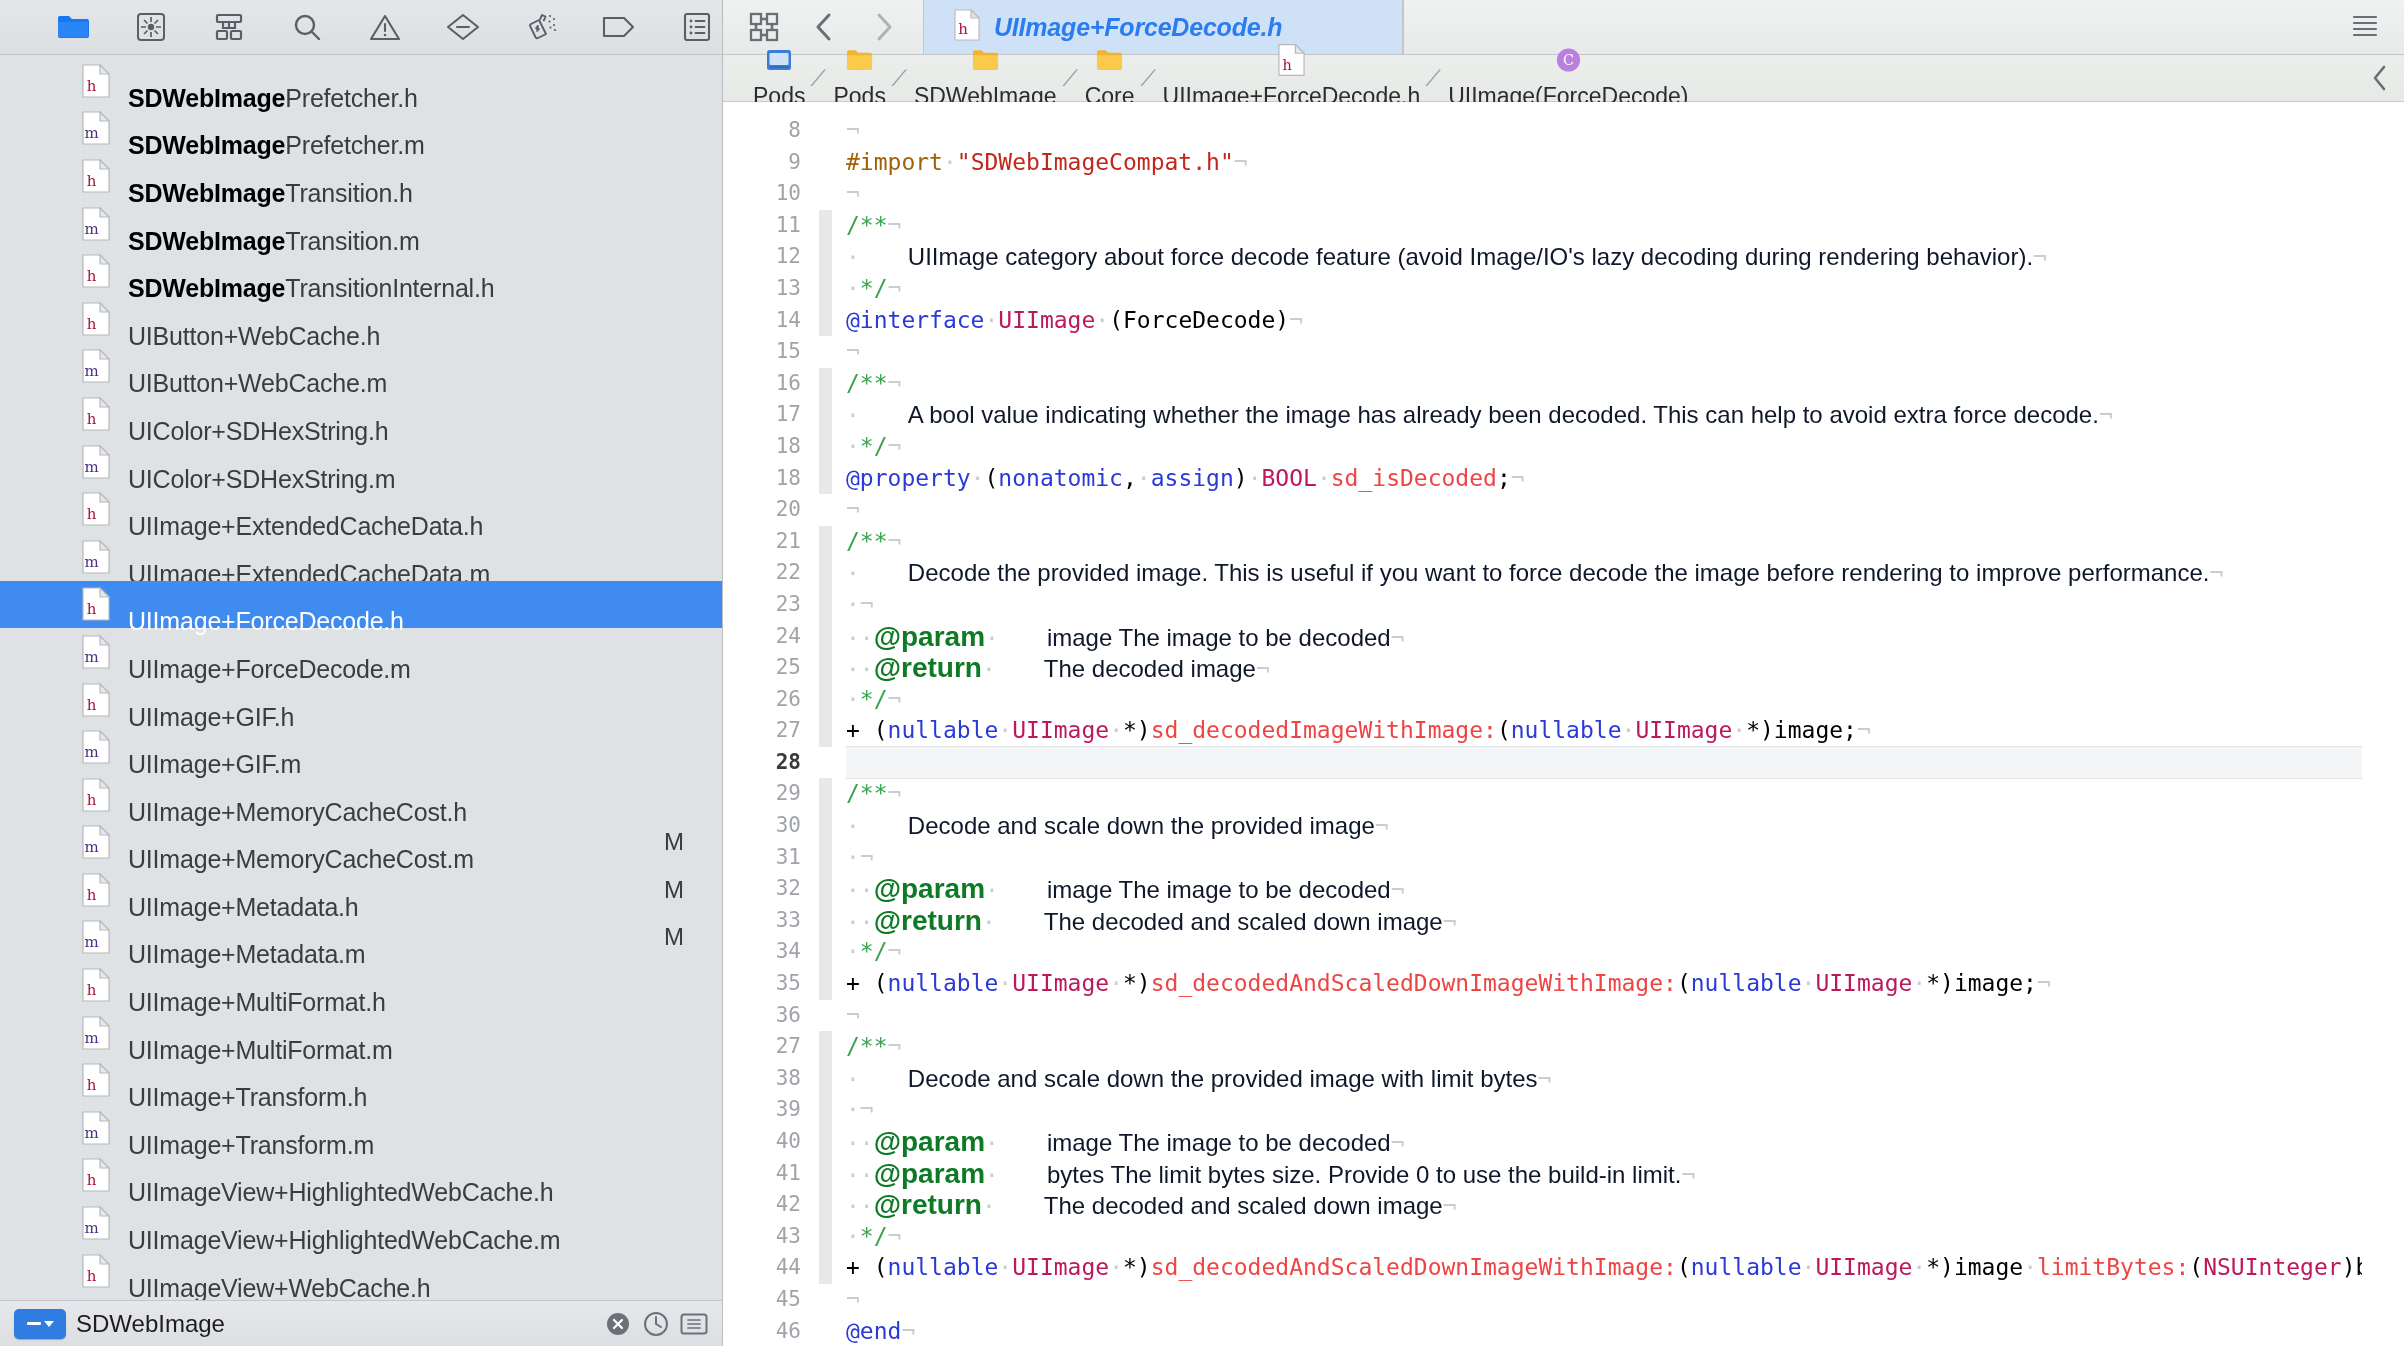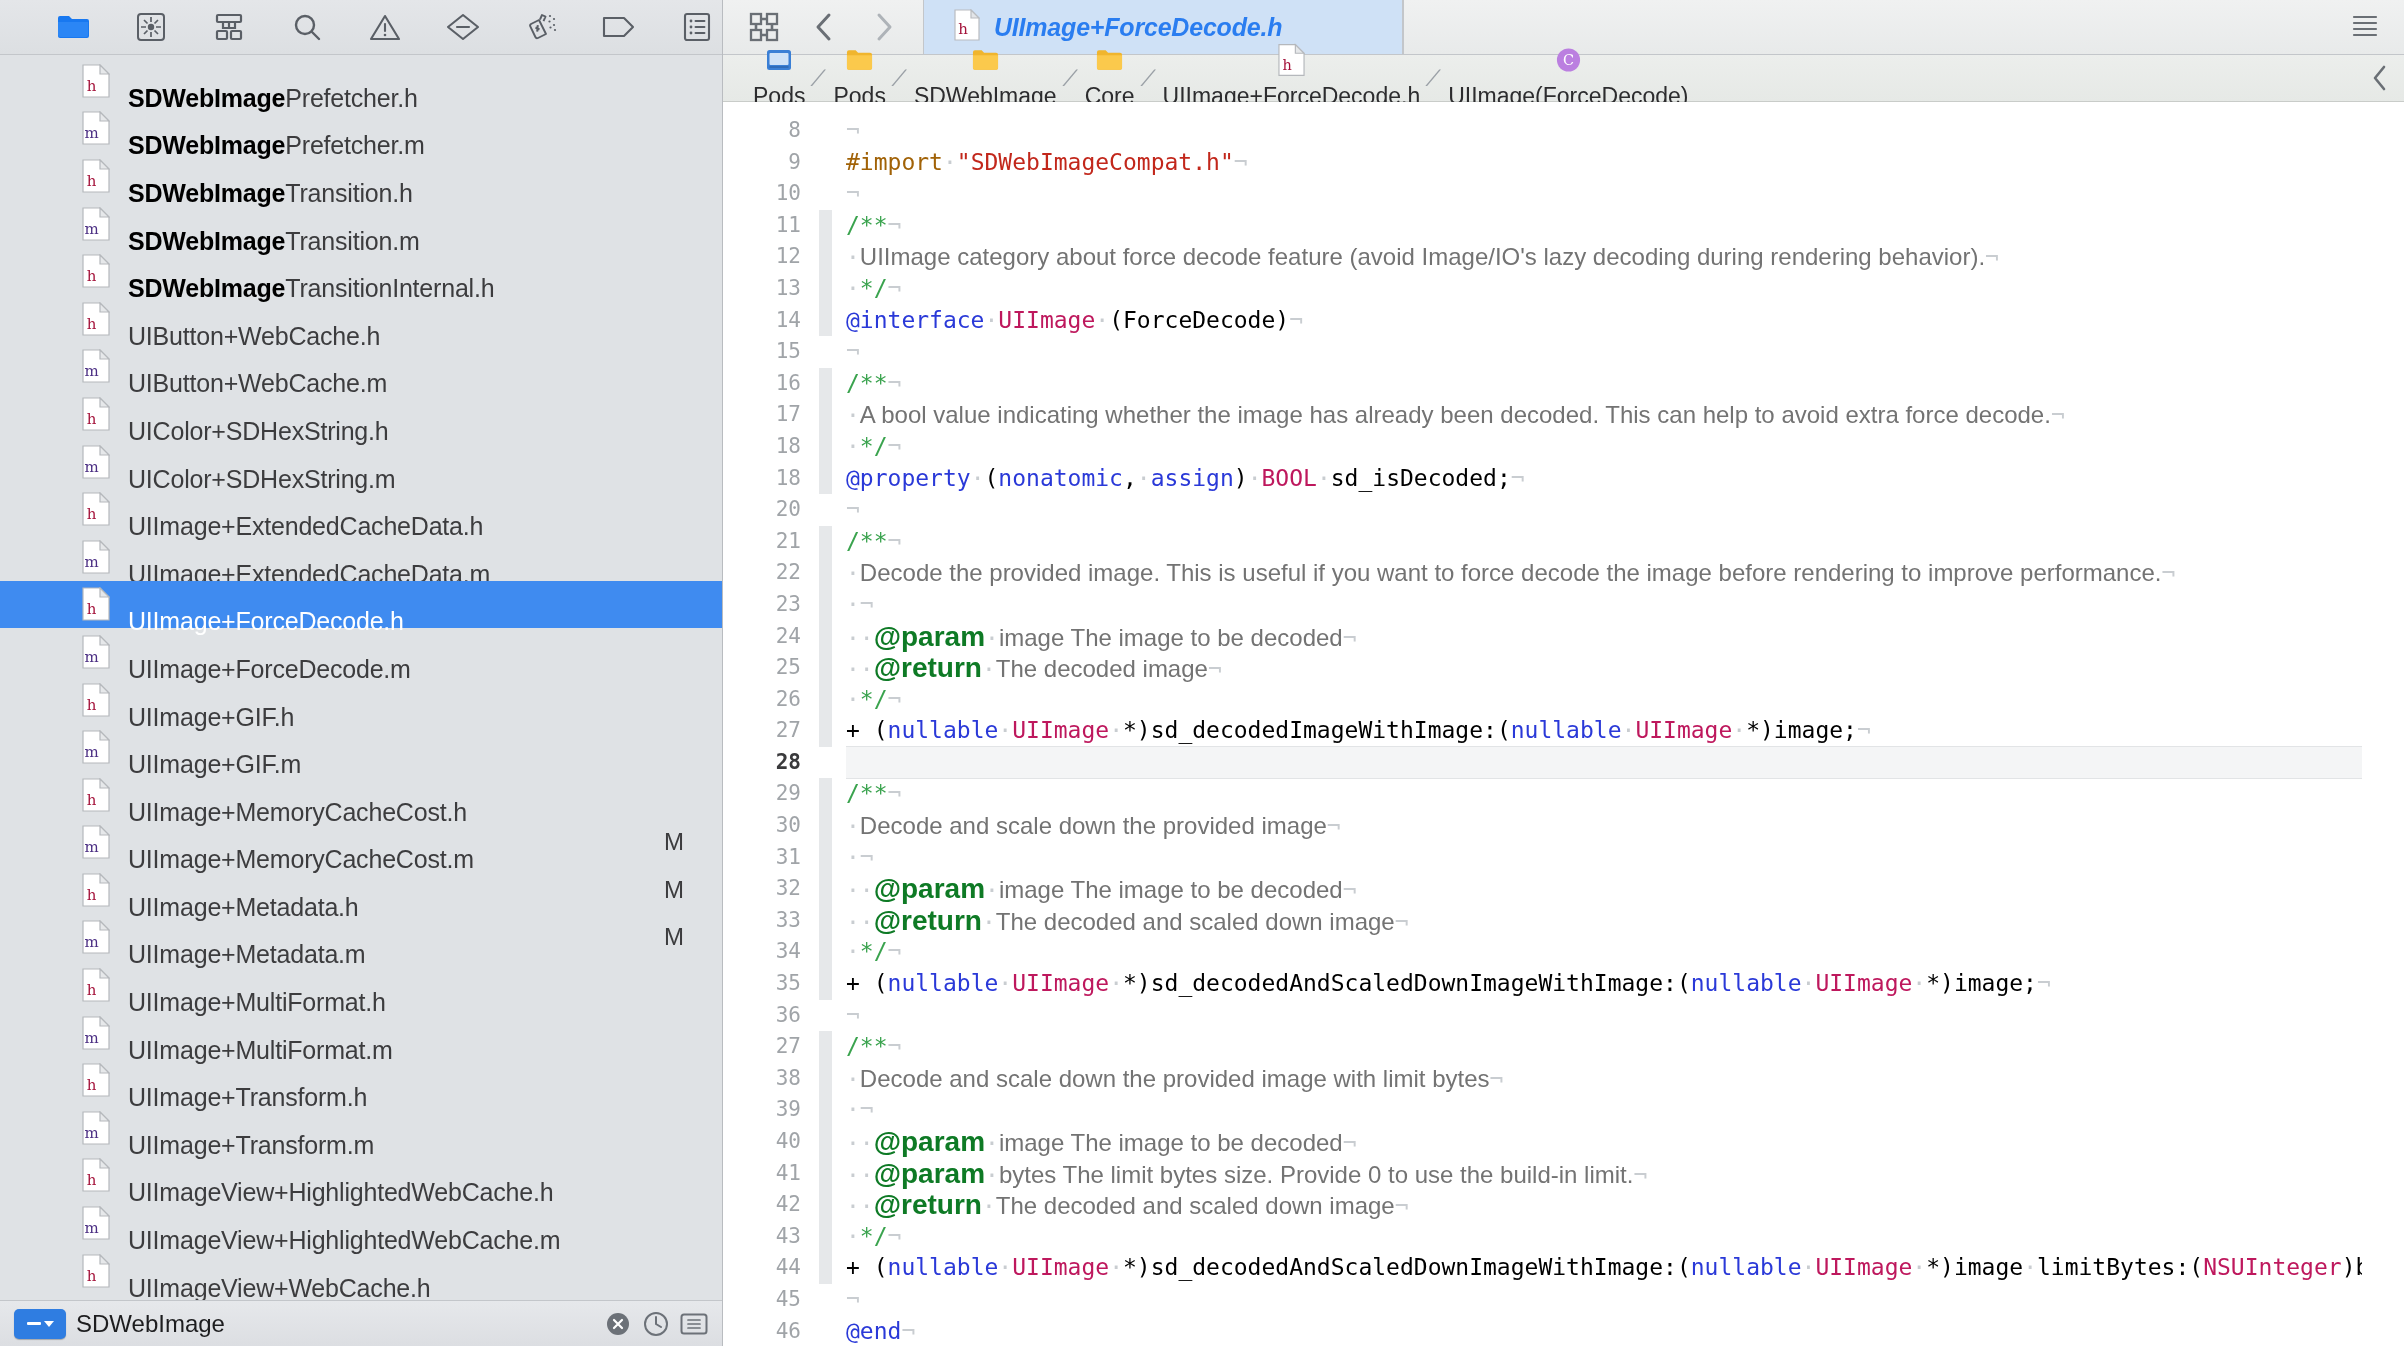--- a/index.html
+++ b/index.html
@@ -138,25 +138,25 @@
     font-family:"DejaVu Sans Mono", monospace;
     font-size:23px;
     white-space:pre;
   }
   .cline { height:31.6px; line-height:31.6px; color:#000; }
   .cline.current { background:#f4f5f6; box-shadow:0 -1px 0 #e2e4e6, 0 1px 0 #e2e4e6; }
   .kw   { color:#2a39d8; }
   .pp   { color:#a16207; }
   .str  { color:#c2271b; }
   .type { color:#be185d; }
-  .cmt  { color:#737373; font-family:"Liberation Sans", sans-serif; font-size:24px; }
+  .cmt  { color:#0f172a; font-family:"Liberation Sans", sans-serif; font-size:24px;margin-left:48px; }
   .cmtm { color:#3aa34e; }
   .doc  { color:#0e7a25; font-family:Liberation Sans, sans-serif; font-size:28px; font-weight:bold; }
   .inv  { color:#c9cdd1; }
-  .fn   { color:#000000; }
+  .fn   { color:#ef4444; }
   .sidebar-rail { width:42px; flex:none; background:#fff; }
 </style>
 </head>
 <body>
 
 <div class="app">
 
   <div class="navigator">
 
     <div class="nav-toolbar">

